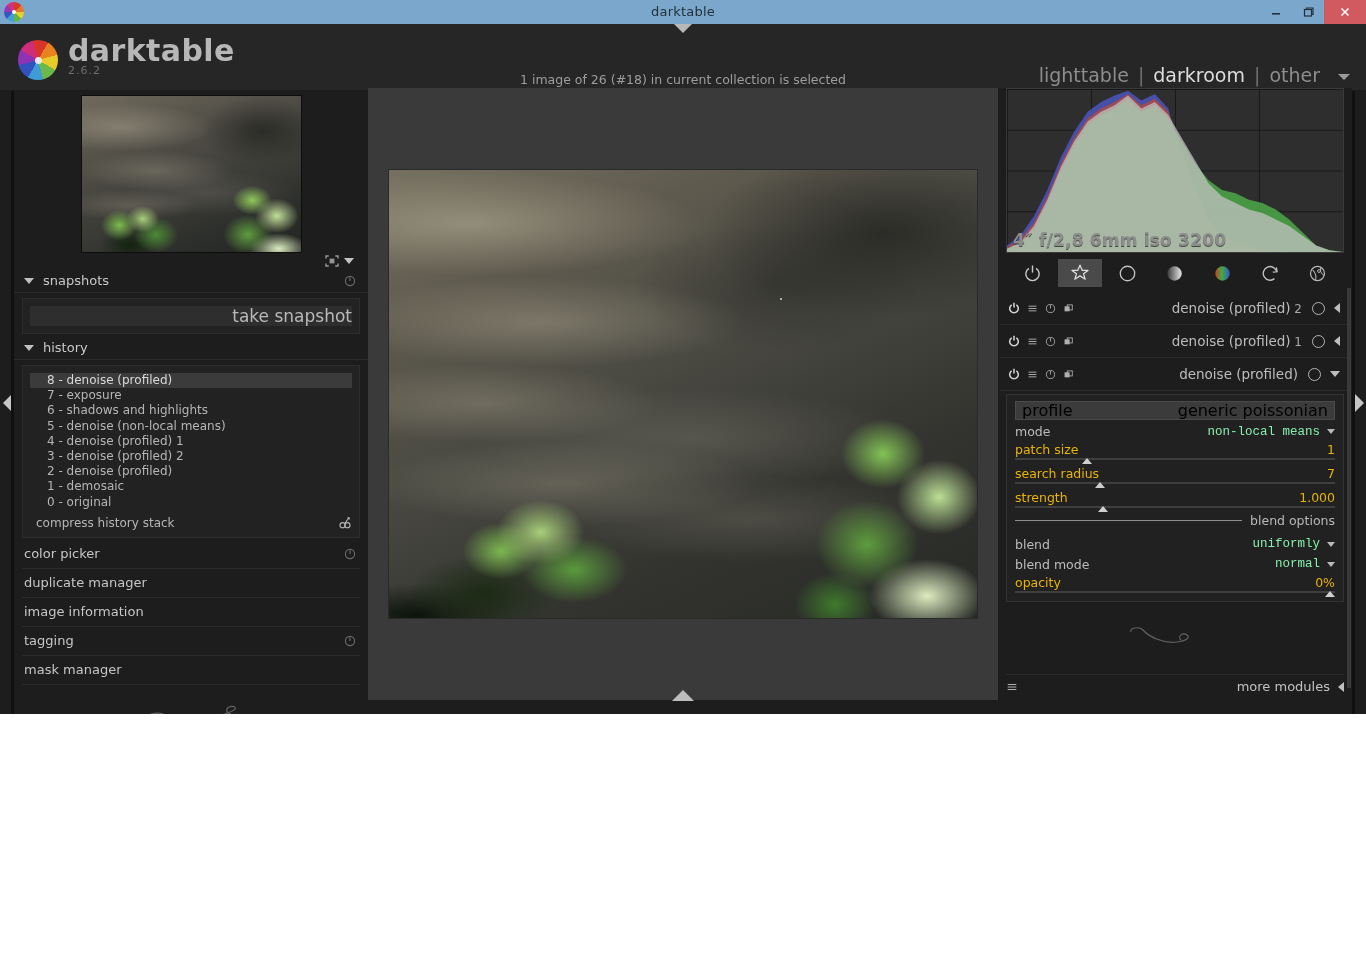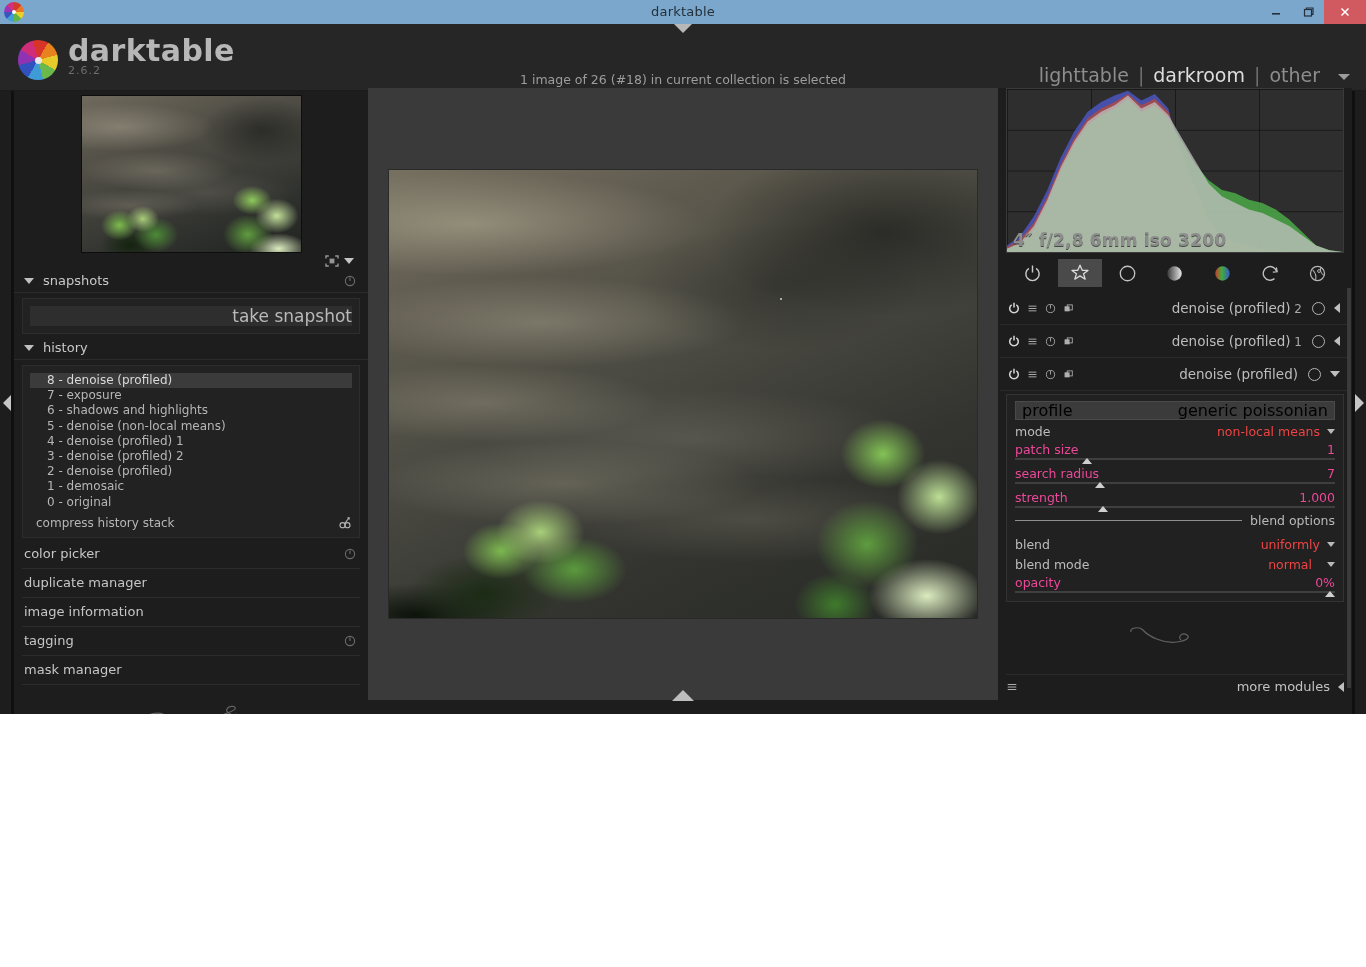--- a/index.html
+++ b/index.html
@@ -322,36 +322,36 @@
     border-top: 6px solid #bfbfbf;
   }
   #module-body {
     margin: 3px 8px 0 8px; background: #212121; border: 1px solid #333333;
     padding: 6px 8px 8px 8px;
   }
   .row {
     position: relative; display: flex; align-items: center;
     height: 19px; font-size: 12.5px; color: #bcbcbc;
   }
-  .row .val { margin-left: auto; color: #ef4444; }
+  .row .val { margin-left: auto; color: #86efac; font-family: Liberation Mono, monospace; }
   .combo-box {
     background: #3b3b3b; border: 1px solid #4a4a4a; height: 19px;
     display: flex; align-items: center; padding: 0 6px; margin-bottom: 2px; text-align: right;
   }
   .caret-sm {
     width: 0; height: 0; margin-left: 7px;
     border-left: 4px solid transparent; border-right: 4px solid transparent;
     border-top: 5px solid #b9b9b9;
   }
   .slider {
     position: relative; height: 19px;
     display: flex; align-items: center;
     border-bottom: 2px solid #3f3f3f;
     margin-bottom: 5px;
-    font-size: 12.5px; color: #ec4899; gap: 14px;
+    font-size: 12.5px; color: #eab308; gap: 14px;
   }
   .slider .val { margin-left: auto; }
   .slider .knob {
     position: absolute; bottom: -6px; width: 0; height: 0;
     border-left: 5px solid transparent; border-right: 5px solid transparent;
     border-bottom: 6px solid #cfcfcf;
   }
   #blend-options-sep {
     display: flex; align-items: center; margin: 4px 0 6px 0;
     font-size: 12.5px; color: #b9b9b9;
@@ -720,21 +720,21 @@
           <div class="line"></div>
           <span>blend options</span>
         </div>
 
         <div class="row" style="height:20px;">
           <span>blend</span>
           <span class="val">uniformly</span>
           <div class="caret-sm"></div>
         </div>
 
-        <div class="row" style="height:20px;gap:8px;">
+        <div class="row" style="height:20px;">
           <span>blend mode</span>
           <span class="val">normal</span>
           <div class="caret-sm"></div>
         </div>
 
         <div class="slider" style="margin-bottom:0;">
           <span>opacity</span>
           <span class="val">0%</span>
           <div class="knob" style="right:0;"></div>
         </div>

